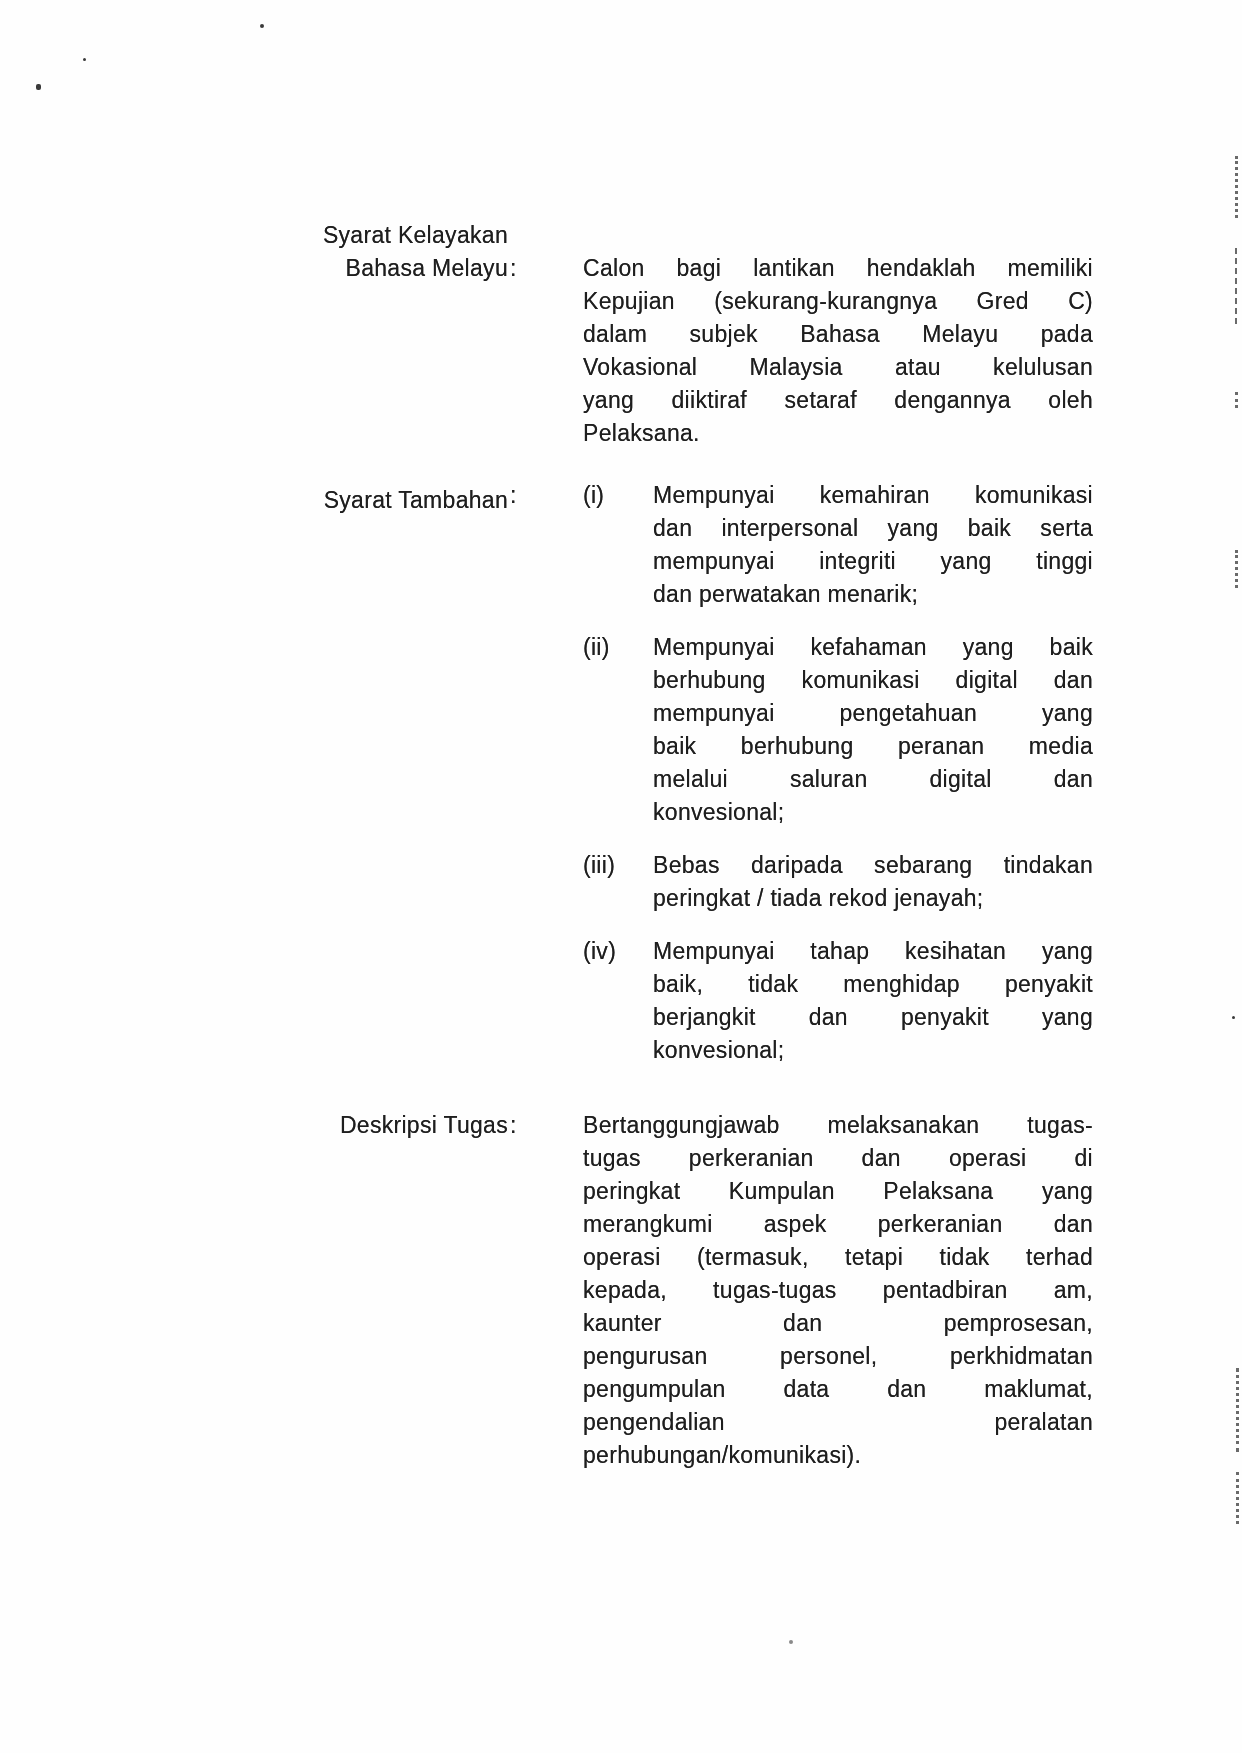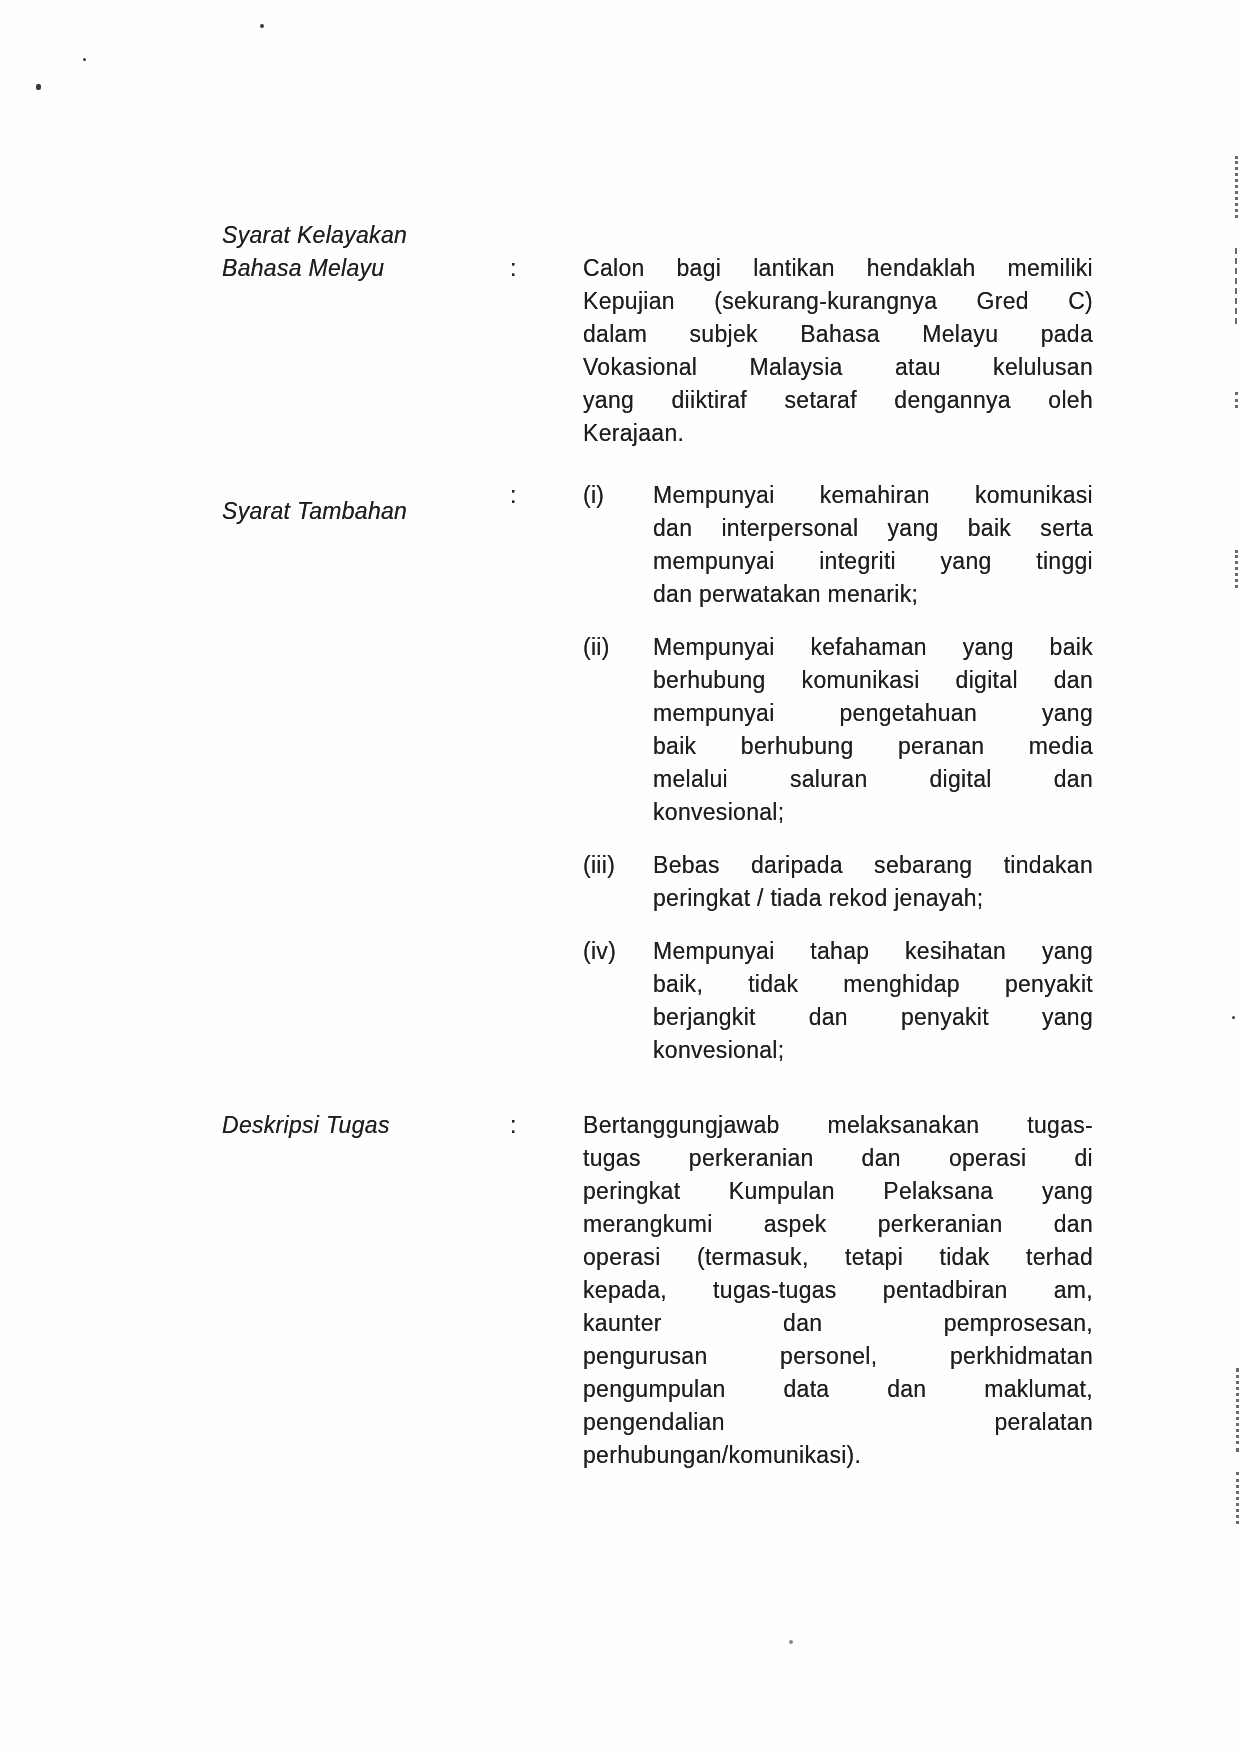--- a/index.html
+++ b/index.html
@@ -24,21 +24,21 @@
     align-items: start;
   }
   .section:nth-of-type(2) { margin-top: 29px; }
   .section:nth-of-type(3) { margin-top: 42px; }
   .label-line, .colon, .line, .marker {
     font-size: 23px;
     line-height: 33px;
     letter-spacing: 0.3px;
     text-shadow: 0 0 0.6px rgba(25,25,25,0.75);
   }
-  .label-line { text-align: left; white-space: nowrap; font-style: italic; }
+  .label-line { text-align: right; white-space: nowrap; }
   .colon { text-align: left; padding-left: 2px; }
   .line { text-align: justify; text-align-last: justify; }
   .line.last { text-align-last: left; }
   .item { display: grid; grid-template-columns: 70px 440px; align-items: start; }
   .item + .item { margin-top: 20px; }
   .marker { text-align: left; }
   
   .speck { position: absolute; background: #3a3a3a; border-radius: 50%; }
   .dotline { position: absolute; width: 0; border-left: 3px dotted #6a6a6a; }
 </style>
@@ -66,25 +66,25 @@
           <div class="label-line">Syarat Kelayakan</div>
           <div class="label-line">Bahasa Melayu</div>
         </div>
         <div class="colon">:</div>
         <div class="body-block">
           <div class="line">Calon bagi lantikan hendaklah memiliki</div>
           <div class="line">Kepujian (sekurang-kurangnya Gred C)</div>
           <div class="line">dalam subjek Bahasa Melayu pada</div>
           <div class="line">Vokasional Malaysia atau kelulusan</div>
           <div class="line">yang diiktiraf setaraf dengannya oleh</div>
-          <div class="line last">Kerajaan.</div>
+          <div class="line last">Pelaksana.</div>
         </div>
       </div>
       <div class="section">
-        <div class="label-block" style="margin-top: 16px;">
+        <div class="label-block" style="margin-top: 5px;">
           <div class="label-line">Syarat Tambahan</div>
         </div>
         <div class="colon">:</div>
         <div class="body-block">
           <div class="item">
             <div class="marker">(i)</div>
             <div class="item-text">
               <div class="line">Mempunyai kemahiran komunikasi</div>
               <div class="line">dan interpersonal yang baik serta</div>
               <div class="line">mempunyai integriti yang tinggi</div>

